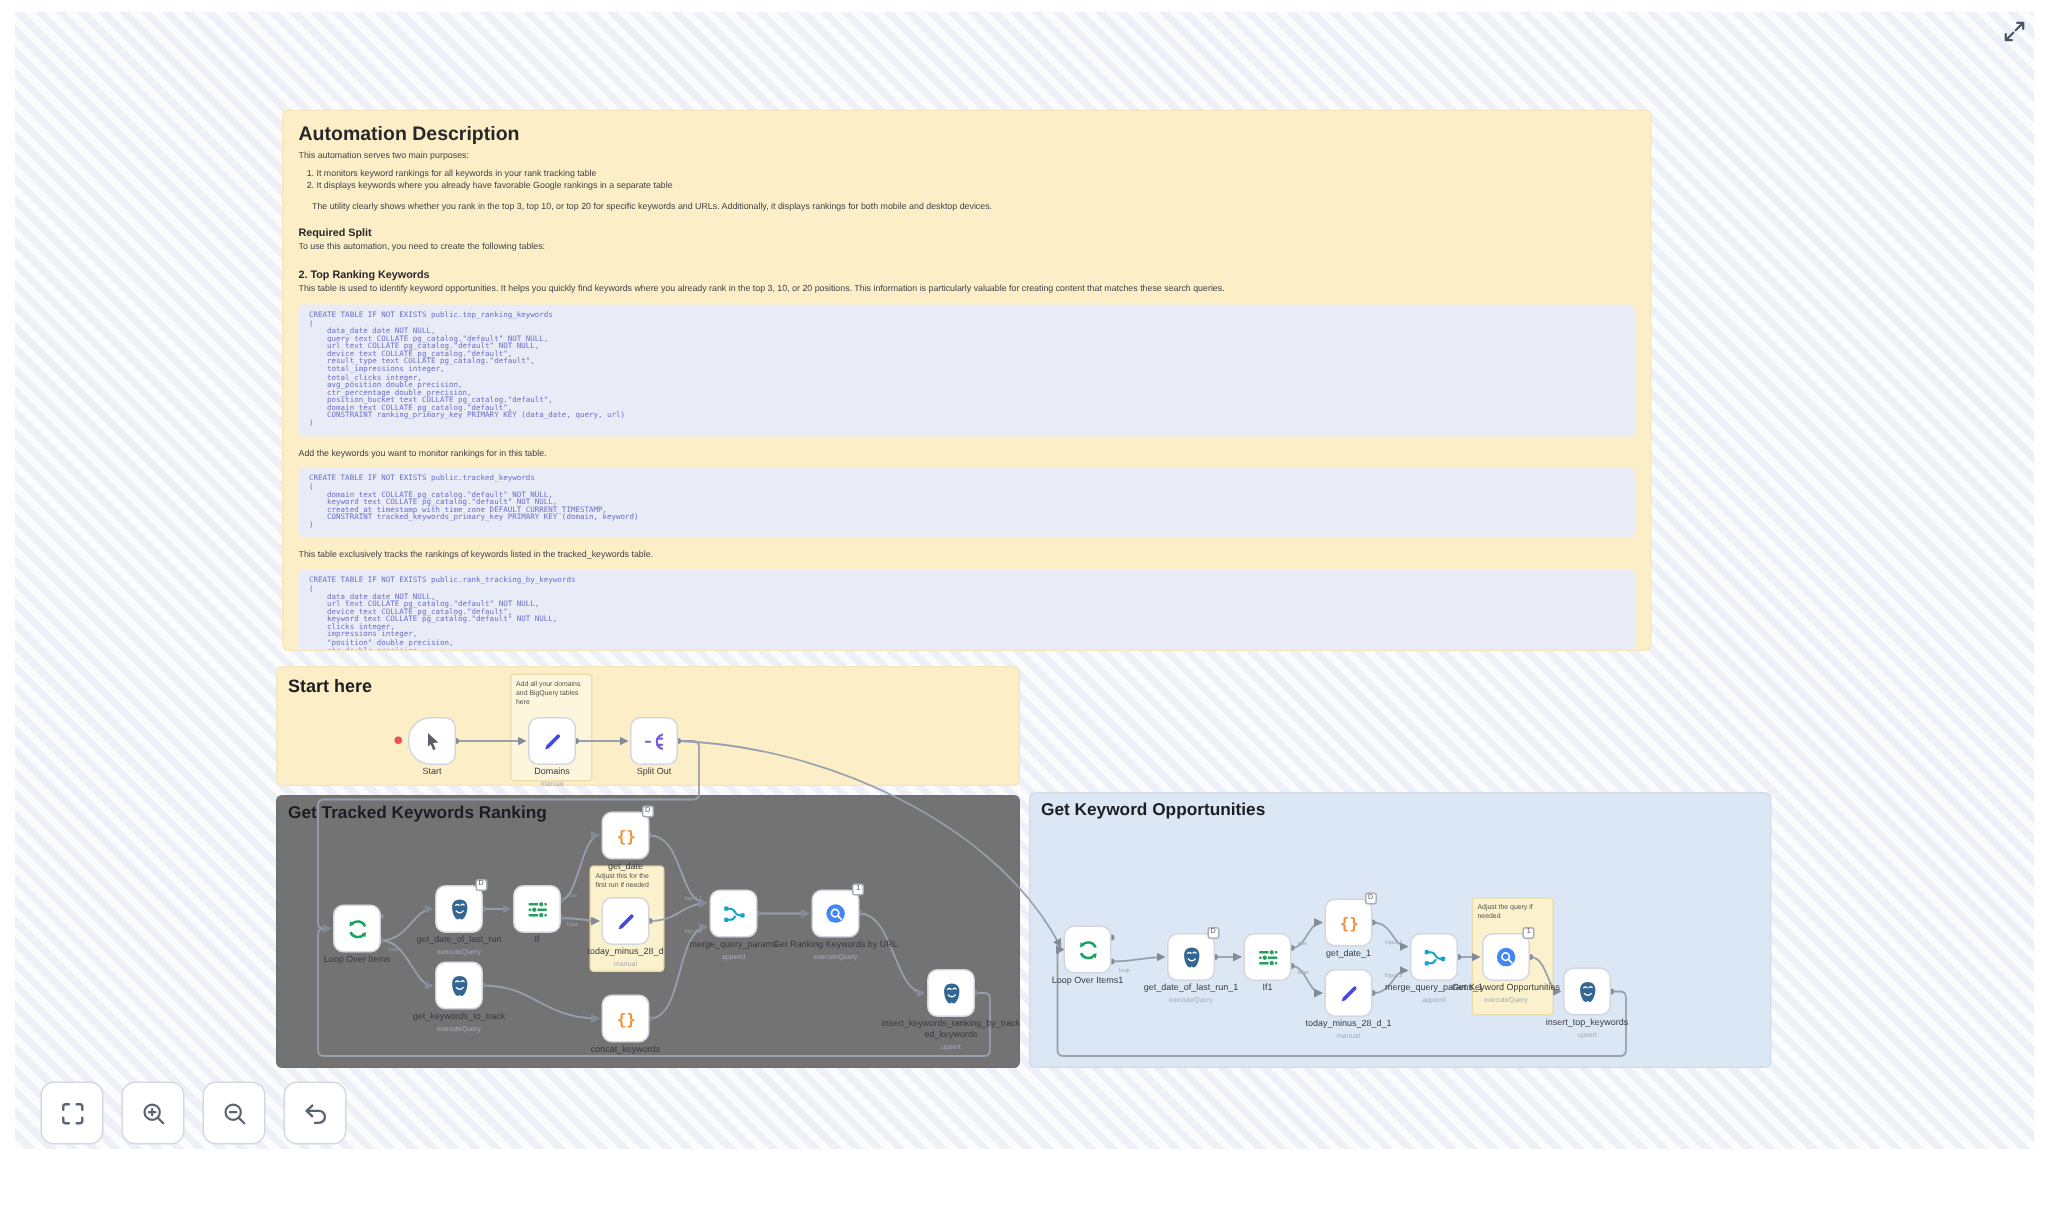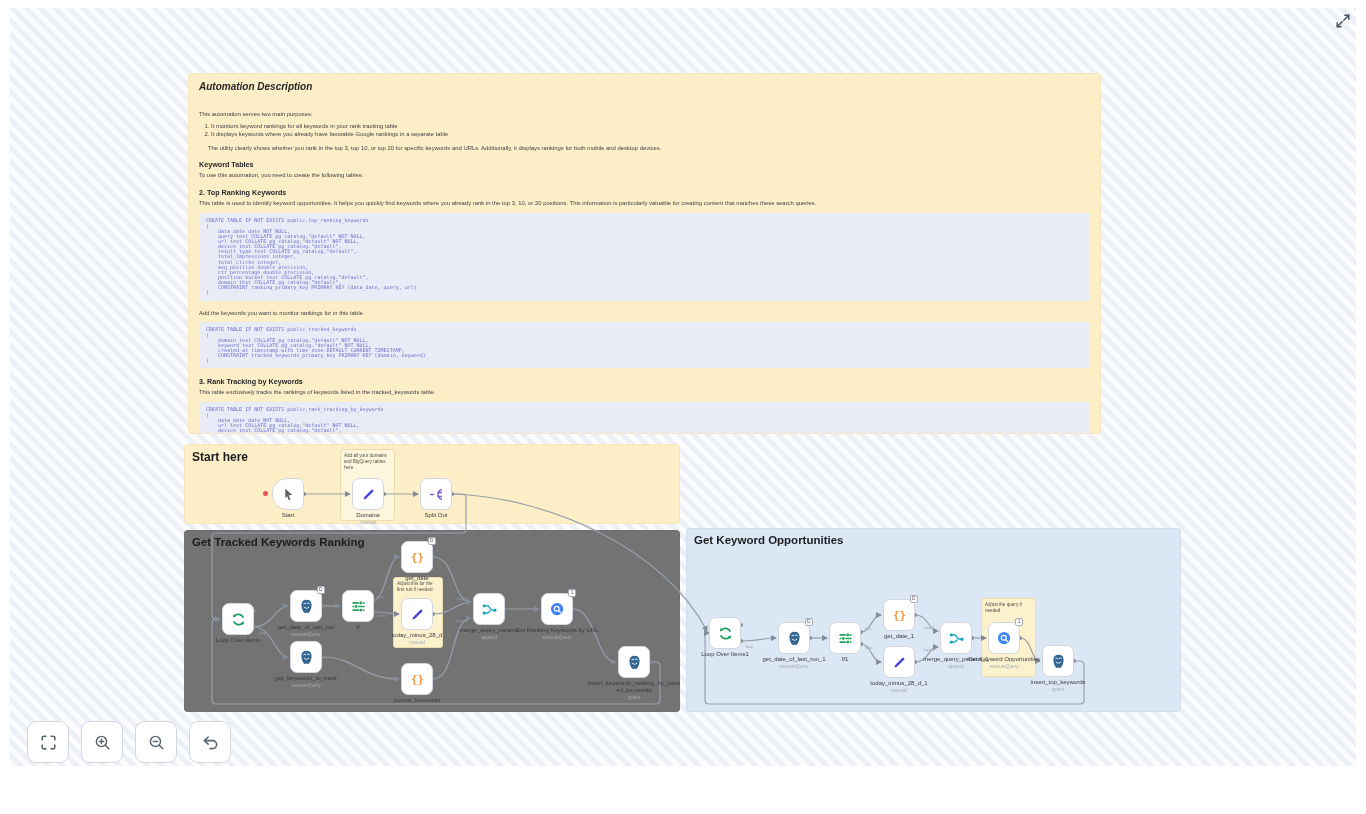--- a/index.html
+++ b/index.html
@@ -10,21 +10,21 @@
   
   .sticky{position:absolute;border-radius:4px;border:1px solid rgba(120,100,20,0.06);box-sizing:border-box;}
   #note-desc{left:188px;top:73px;width:913px;height:361px;background:#fcefc8;padding:5px 10px;overflow:hidden;}
   #sec-start{left:184px;top:444px;width:496px;height:80px;background:#fcefc8;}
   #sec-green{left:184px;top:530px;width:496px;height:182px;background:#737373;border-color:rgba(20,90,50,0.06);}
   #sec-blue{left:686px;top:528px;width:495px;height:184px;background:#dbe7f4;border-color:rgba(30,70,120,0.06);}
   .sec-title{font-weight:bold;font-size:11.5px;color:#1c1c21;padding:5px 7px;}
   .mini-note{position:absolute;background:#fdf6dc;border:1px solid #ecdcab;border-radius:3px;
              font-size:4.6px;line-height:1.3;color:#55524a;padding:3px 3px;box-sizing:border-box;}
   
-  #note-desc h1{font-size:10px;margin:2px 0 19px;color:#27272a;font-style:italic;}
+  #note-desc h1{font-size:13px;margin:2px 0 5px;color:#27272a;}
   #note-desc h2{font-size:7.2px;margin:8px 0 3px;color:#27272a;}
   #note-desc p{font-size:5.9px;margin:3px 0;line-height:1.35;}
   #note-desc ol{font-size:5.9px;margin:2px 0 3px 12px;padding:0;line-height:1.4;}
   #note-desc .quote{margin:6px 0 7px 9px;}
   #note-desc pre{background:#e9ebf7;color:#6b70c9;font-family:"DejaVu Sans Mono",monospace;
                  font-size:5px;line-height:1.03;padding:5px 7px;border-radius:3px;margin:5px 0 9px;white-space:pre;}
   
   .ncell{position:absolute;width:32px;height:32px;}
   .nbox{width:32px;height:32px;background:#fff;border:1px solid #d3d6df;border-radius:7px;
         box-sizing:border-box;display:flex;align-items:center;justify-content:center;position:relative;}
@@ -143,21 +143,21 @@
 <div class="canvas"></div>
 
 <div id="note-desc" class="sticky">
   <h1>Automation Description</h1>
   <p>This automation serves two main purposes:</p>
   <ol>
     <li>It monitors keyword rankings for all keywords in your rank tracking table</li>
     <li>It displays keywords where you already have favorable Google rankings in a separate table</li>
   </ol>
   <p class="quote">The utility clearly shows whether you rank in the top 3, top 10, or top 20 for specific keywords and URLs. Additionally, it displays rankings for both mobile and desktop devices.</p>
-  <h2>Keyword Tables</h2>
+  <h2>Required Split</h2>
   <p>To use this automation, you need to create the following tables:</p>
   <h2>2. Top Ranking Keywords</h2>
   <p>This table is used to identify keyword opportunities. It helps you quickly find keywords where you already rank in the top 3, 10, or 20 positions. This information is particularly valuable for creating content that matches these search queries.</p>
   <pre>CREATE TABLE IF NOT EXISTS public.top_ranking_keywords
 (
     data_date date NOT NULL,
     query text COLLATE pg_catalog."default" NOT NULL,
     url text COLLATE pg_catalog."default" NOT NULL,
     device text COLLATE pg_catalog."default",
     result_type text COLLATE pg_catalog."default",
@@ -170,21 +170,20 @@
     CONSTRAINT ranking_primary_key PRIMARY KEY (data_date, query, url)
 )</pre>
   <p>Add the keywords you want to monitor rankings for in this table.</p>
   <pre>CREATE TABLE IF NOT EXISTS public.tracked_keywords
 (
     domain text COLLATE pg_catalog."default" NOT NULL,
     keyword text COLLATE pg_catalog."default" NOT NULL,
     created_at timestamp with time zone DEFAULT CURRENT_TIMESTAMP,
     CONSTRAINT tracked_keywords_primary_key PRIMARY KEY (domain, keyword)
 )</pre>
-  <h2>3. Rank Tracking by Keywords</h2>
   <p>This table exclusively tracks the rankings of keywords listed in the tracked_keywords table.</p>
   <pre>CREATE TABLE IF NOT EXISTS public.rank_tracking_by_keywords
 (
     data_date date NOT NULL,
     url text COLLATE pg_catalog."default" NOT NULL,
     device text COLLATE pg_catalog."default",
     keyword text COLLATE pg_catalog."default" NOT NULL,
     clicks integer,
     impressions integer,
     "position" double precision,

